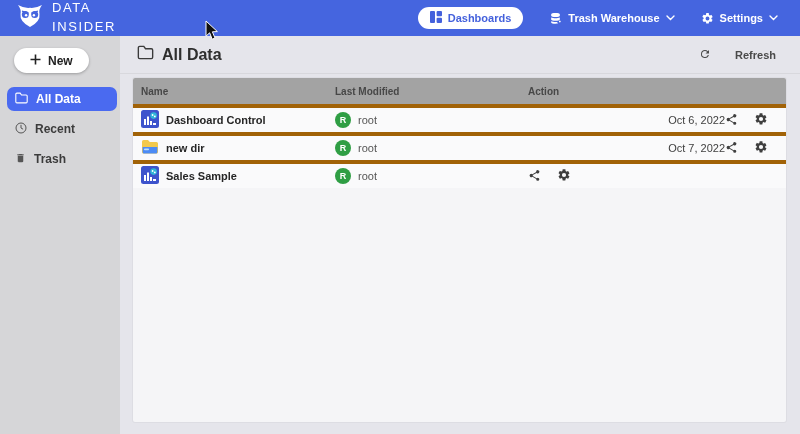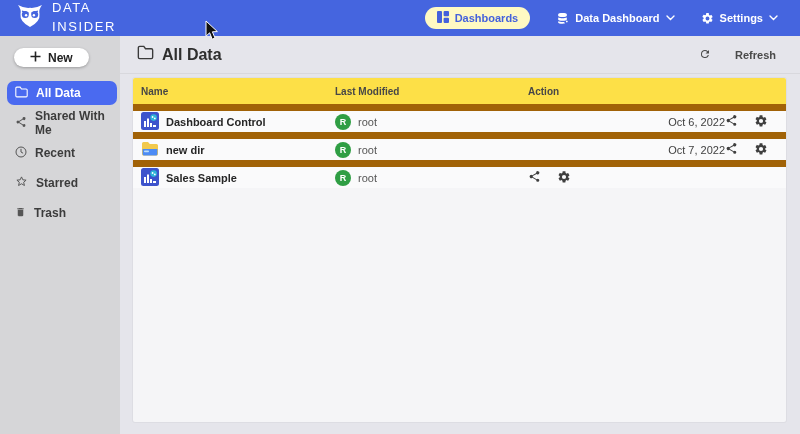--- a/index.html
+++ b/index.html
@@ -4,52 +4,52 @@
 <style>
   * { margin:0; padding:0; box-sizing:border-box; }
   html,body { width:800px; height:434px; overflow:hidden; }
   body { font-family:"Liberation Sans", sans-serif; background:#E5E5EB; position:relative; }
 
   
   .navbar { height:36px; background:#4565DF; display:flex; align-items:center; padding:0 22px 0 16px; }
   .brand { display:flex; align-items:center; gap:8px; }
   .brand-text { color:#fff; font-size:13px; font-weight:400; letter-spacing:1.6px; line-height:1.45; }
   .nav-right { margin-left:auto; display:flex; align-items:center; gap:26px; }
-  .pill-btn { background:#fef9c3; color:#4461DC; border:none; border-radius:13px; height:22px;
+  .pill-btn { background:#ffffff; color:#4461DC; border:none; border-radius:13px; height:22px;
               padding:0 12px; display:flex; align-items:center; gap:6px; font-size:11px; font-weight:700;
               font-family:inherit; cursor:pointer; }
   .nav-link { display:flex; align-items:center; gap:6px; color:#fff; font-size:11px; font-weight:600; cursor:pointer; }
   .nav-link svg { display:block; }
 
   
   .shell { display:flex; height:398px; }
   .sidebar { width:120px; background:#D6D6D8; flex:none; padding-top:12px; }
-  .new-btn { margin:0 0 14px 14px; background:#fff; border:none; border-radius:14px; height:19px;
+  .new-btn { margin:0 0 14px 14px; background:#fff; border:none; border-radius:14px; height:25px;
              padding:0 16px; display:flex; align-items:center; gap:7px; font-size:12px; font-weight:700;
              color:#222; font-family:inherit; box-shadow:0 1px 3px rgba(0,0,0,.28); cursor:pointer; }
   .side-item { display:flex; align-items:center; gap:8px; height:24px; margin:0 3px 6px 7px;
                padding:0 8px; border-radius:7px; font-size:12px; font-weight:600; color:#3C3C3C; cursor:pointer; }
   .side-item svg { flex:none; }
   .side-item.active { background:#4A6AF0; color:#fff; }
 
   .main { flex:1; display:flex; flex-direction:column; background:#E5E5EB; min-width:0; }
   .main-header { height:38px; flex:none; display:flex; align-items:center; padding:0 24px 0 17px;
                  border-bottom:1px solid #D8D8DD; }
   .main-title { font-size:16px; font-weight:700; color:#2E2E2E; margin-left:8px; }
   .refresh { margin-left:auto; display:flex; align-items:center; gap:24px; font-size:11px; font-weight:600;
              color:#4A4A4A; cursor:pointer; }
 
   .card-wrap { flex:1; padding:4px 14px 12px 13px; }
   .card { background:#F5F5F7; height:100%; border-radius:2px; box-shadow:0 0 0 1px rgba(0,0,0,0.03); overflow:hidden; }
 
   .t-row { display:grid; grid-template-columns:202px 193px 197px 1fr; align-items:center; }
-  .t-head { height:26px; background:#fde047; font-size:10px; font-weight:700; color:#474747; }
+  .t-head { height:26px; background:#a3a3a3; font-size:10px; font-weight:700; color:#474747; }
   .t-head > div { padding-left:0; }
   .t-head .c-name { padding-left:8px; }
-  .data-row { height:28px; background:#FAFAFB; border-top:7px solid #a16207; font-size:11px; }
+  .data-row { height:28px; background:#FAFAFB; border-top:4px solid #a16207; font-size:11px; }
   .c-name { display:flex; align-items:center; gap:7px; padding-left:8px; }
   .row-name { font-weight:700; color:#262626; }
   .c-owner { display:flex; align-items:center; gap:7px; color:#555; }
   .avatar { width:16px; height:16px; border-radius:50%; background:#2F9E44; color:#fff; font-size:9px;
             font-weight:700; display:flex; align-items:center; justify-content:center; }
   .c-date { color:#3F3F3F;text-align:right; }
   .c-action { display:flex; align-items:center; gap:16px; color:#3F3F3F; }
   .c-action svg { cursor:pointer; }
 
   
@@ -87,21 +87,21 @@
       </span>
       <span>Dashboards</span>
     </button>
 
     <div class="nav-link">
       <span>
         <svg width="13" height="13" viewBox="0 0 24 24" fill="#fff">
           <path d="M4 4c0-1.3 3.6-2.3 8-2.3S20 2.7 20 4v3c0 1.3-3.6 2.3-8 2.3S4 8.3 4 7V4zm0 6.2c1.8 1 5 1.4 8 1.4s6.2-.4 8-1.4V14c0 1.3-3.6 2.3-8 2.3S4 15.3 4 14v-3.8zm0 7c1.8 1 5 1.4 8 1.4 1 0 2-.05 2.9-.15.4 1 1.2 1.9 2.2 2.3-1.5.5-3.2.75-5.1.75-4.4 0-8-1-8-2.3v-2zm14.5 1.3 1.5.8 1.5-.8v-1.7l-1.5-.9-1.5.9v1.7z"></path>
         </svg>
       </span>
-      <span>Data Dashboard</span>
+      <span>Trash Warehouse</span>
       <span>
         <svg width="9" height="6" viewBox="0 0 9 6">
             <path d="M1 1 L4.5 4.5 L8 1" stroke="#fff" stroke-width="1.4" fill="none" stroke-linecap="round"></path>
           </svg>
       </span>
     </div>
 
     <div class="nav-link">
       <span>
         <svg width="13" height="13" viewBox="0 0 24 24" fill="#fff">
@@ -132,47 +132,31 @@
 
     <div class="side-item active">
       <span>
         <svg width="13" height="12" viewBox="0 0 24 22">
             <path d="M9.5 2 H3.5 A2 2 0 0 0 1.5 4 V18 A2 2 0 0 0 3.5 20 H20.5 A2 2 0 0 0 22.5 18 V7.5 A2 2 0 0 0 20.5 5.5 H12 L9.5 2 Z" fill="none" stroke="#fff" stroke-width="2"></path>
           </svg>
       </span>
       <span>All Data</span>
     </div>
 
-    <div class="side-item">
-      <span>
-        <svg width="12" height="12" viewBox="0 0 24 24" fill="#555">
-          <path d="M18 16.08a2.91 2.91 0 0 0-1.96.77L8.91 12.7A3.27 3.27 0 0 0 9 12a3.27 3.27 0 0 0-.09-.7l7.05-4.11A3 3 0 1 0 15 5a3.27 3.27 0 0 0 .09.7L8.04 9.81a3 3 0 1 0 0 4.38l7.12 4.16a2.82 2.82 0 0 0-.08.65A2.92 2.92 0 1 0 18 16.08z"></path>
-        </svg>
-      </span>
-      <span>Shared With Me</span>
-    </div>
 
     <div class="side-item">
       <span>
         <svg width="12" height="12" viewBox="0 0 24 24">
             <circle cx="12" cy="12" r="10" fill="none" stroke="#555" stroke-width="2"></circle>
             <path d="M12 6.5 V12 L15.5 14" stroke="#555" stroke-width="2" fill="none" stroke-linecap="round"></path>
           </svg>
       </span>
       <span>Recent</span>
     </div>
 
-    <div class="side-item">
-      <span>
-        <svg width="13" height="13" viewBox="0 0 24 24">
-            <path d="M12 3.5 L14.5 8.9 20.5 9.5 16 13.4 17.4 19.4 12 16.2 6.6 19.4 8 13.4 3.5 9.5 9.5 8.9 Z" fill="none" stroke="#555" stroke-width="1.8" stroke-linejoin="round"></path>
-          </svg>
-      </span>
-      <span>Starred</span>
-    </div>
 
     <div class="side-item">
       <span>
         <svg width="11" height="12" viewBox="0 0 24 24" fill="#555">
             <path d="M6 19c0 1.1.9 2 2 2h8c1.1 0 2-.9 2-2V7H6v12zM19 4h-3.5l-1-1h-5l-1 1H5v2h14V4z"></path>
           </svg>
       </span>
       <span>Trash</span>
     </div>
   </div>

